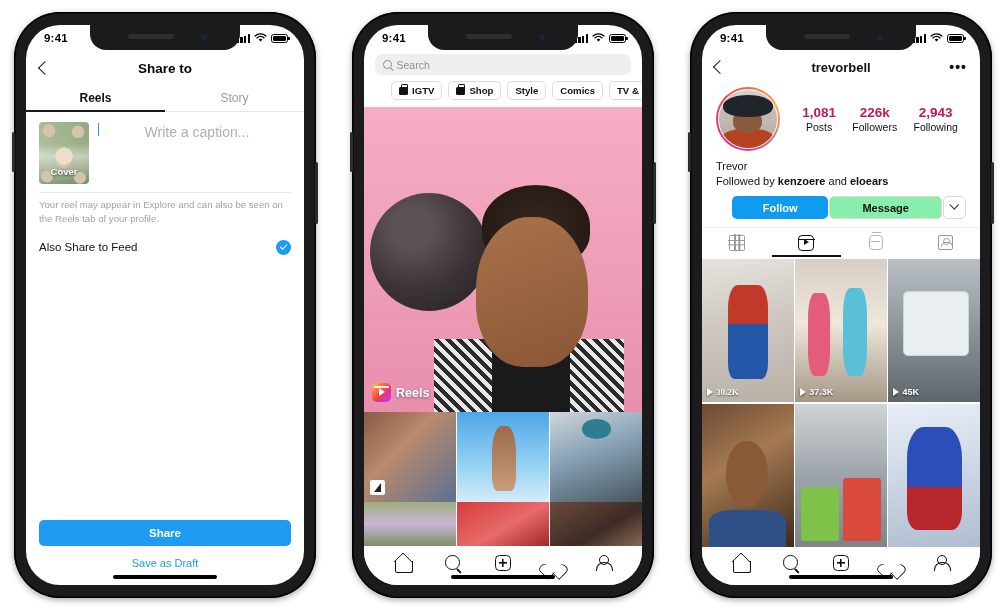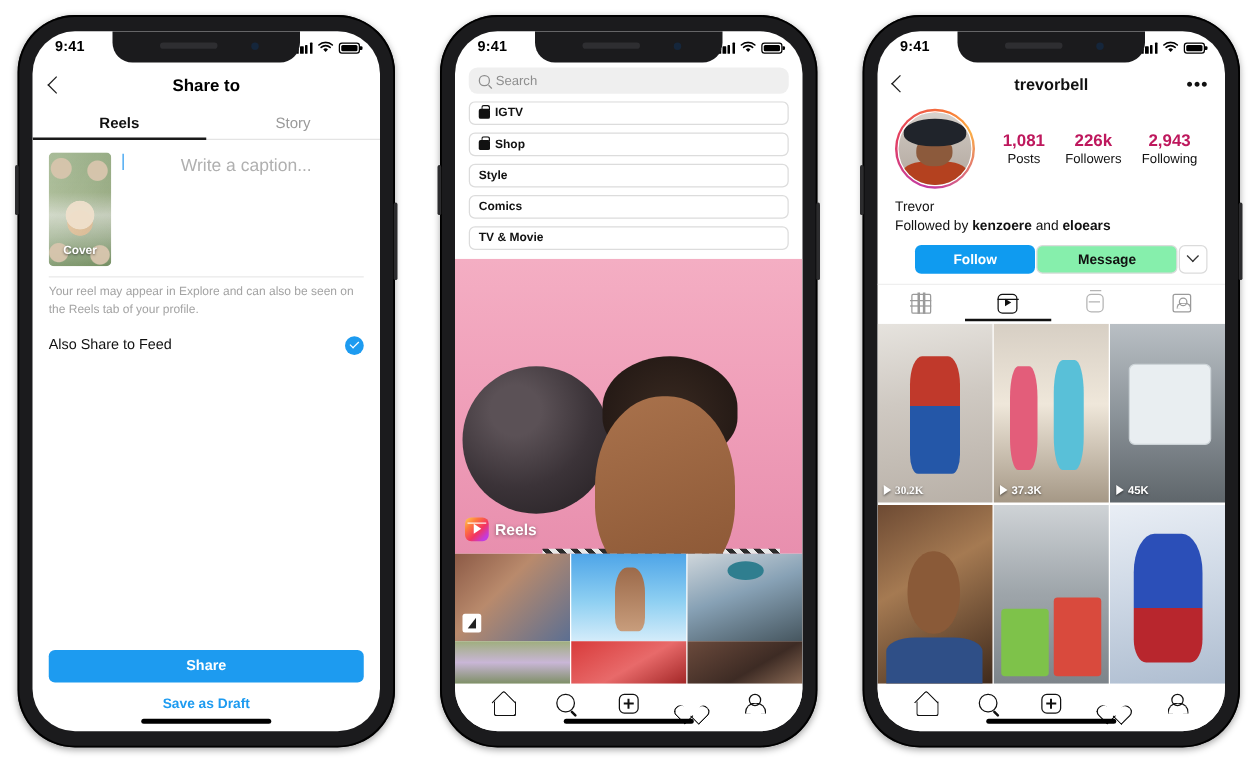--- a/index.html
+++ b/index.html
@@ -66,21 +66,21 @@
   .p1-nav { height:34px; flex:0 0 34px; display:flex; align-items:center; position:relative; padding:0 14px; }
   .p1-nav .title { position:absolute; left:0; right:0; text-align:center; font-size:13.5px; font-weight:bold; color:#000; }
   .chev-left { width:10px; height:10px; border-left:1.8px solid #1c1c1c; border-bottom:1.8px solid #1c1c1c; transform:rotate(45deg); position:relative; z-index:2;}
   .p1-tabs { display:flex; height:27px; flex:0 0 27px; border-bottom:1px solid #e4e4e4; }
   .p1-tab { flex:1; display:flex; align-items:center; justify-content:center; font-size:12px; color:#9a9a9a; position:relative;}
   .p1-tab.active { color:#111; font-weight:bold; }
   .p1-tab.active::after{content:"";position:absolute;left:0;right:0;bottom:-1px;height:1.6px;background:#1a1a1a;}
   .p1-body { flex:1; display:flex; flex-direction:column; }
   .cap-row { display:flex; padding:10px 13px 8px 13px; gap:9px; }
   .cover {
-    width:50px; height:91px; border-radius:4px; overflow:hidden; position:relative; flex:0 0 50px;
+    width:50px; height:62px; border-radius:4px; overflow:hidden; position:relative; flex:0 0 50px;
     background:
       radial-gradient(circle at 50% 62%, #e6c49a 0 16%, transparent 17%),
       linear-gradient(180deg,#8fa87a 0%, #9cb184 35%, #cfd8c4 55%, #7e9a6a 100%);
   }
   .cover .grain{position:absolute;inset:0;
     background:
       radial-gradient(circle at 20% 14%, #d9c6ae 0 9%, transparent 10%),
       radial-gradient(circle at 78% 16%, #d9c6ae 0 9%, transparent 10%),
       radial-gradient(circle at 16% 88%, #d9c6ae 0 8%, transparent 9%),
       radial-gradient(circle at 82% 90%, #d9c6ae 0 8%, transparent 9%),
@@ -96,29 +96,29 @@
   .reel-ico::before{content:"";position:absolute;left:4.3px;top:3.2px;border-left:5px solid #111;border-top:3.3px solid transparent;border-bottom:3.3px solid transparent;}
   .reel-ico::after{content:"";position:absolute;left:-1.6px;right:-1.6px;top:2.6px;height:1.4px;background:#111;}
   .share-explore .t { font-size:11.5px; font-weight:bold; color:#111; }
   .sub { padding:5px 13px 0 13px; font-size:9.6px; line-height:1.45; color:#a3a3a3; }
   .feed-row { display:flex; align-items:center; justify-content:space-between; padding:14px 13px 0 13px; }
   .feed-row .t { font-size:11.5px; color:#111; }
   .check { width:15px; height:15px; border-radius:50%; background:#1d9bf0; position:relative; }
   .check::after{content:"";position:absolute;left:4px;top:4.3px;width:6px;height:3px;border-left:1.6px solid #fff;border-bottom:1.6px solid #fff;transform:rotate(-45deg);}
   .p1-foot { padding: 0 13px 16px 13px; }
   .btn-share { height:26px; border-radius:5px; background:#1d9bf0; color:#fff; font-size:11.5px; font-weight:bold; display:flex; align-items:center; justify-content:center; }
-  .btn-draft { margin-top:11px; text-align:center; font-size:11px; font-weight:bold; color:#1d9bf0; }
+  .btn-draft { margin-top:11px; text-align:center; font-size:11px; font-weight:normal; color:#1d9bf0; }
 
   
   .p2-search { padding:3px 11px 6px 11px; }
   .searchbox { height:21px; border-radius:7px; background:#efefef; display:flex; align-items:center; gap:5px; padding:0 8px; }
   .mag { width:8.5px; height:8.5px; border:1.4px solid #8e8e8e; border-radius:50%; position:relative; flex:0 0 8.5px;}
   .mag::after{content:"";position:absolute;right:-3.4px;bottom:-2.4px;width:4.2px;height:1.4px;background:#8e8e8e;transform:rotate(45deg);border-radius:1px;}
   .searchbox span{font-size:10.5px;color:#8e8e8e;}
-  .chips { display:flex; gap:6px; padding:0 11px 7px 11px; overflow:hidden;flex-direction:column; }
+  .chips { display:flex; gap:6px; padding:0 11px 7px 27px; overflow:hidden; }
   .chip { height:19px; border:1px solid #dcdcdc; border-radius:5px; background:#fff; display:flex; align-items:center; gap:4px; padding:0 7px; font-size:9.6px; font-weight:bold; color:#111; white-space:nowrap; flex:0 0 auto;}
   .chip .gi { width:9px; height:8px; background:#111; border-radius:1.5px; position:relative; flex:0 0 9px;}
   .chip .gi::before{content:"";position:absolute;left:2px;top:-2.2px;width:5px;height:2.6px;border:1.2px solid #111;border-bottom:none;border-radius:2px 2px 0 0;}
   .p2-grid { flex:1; display:flex; flex-direction:column; overflow:hidden; }
   .hero { position:relative; height:305px; background:linear-gradient(180deg,#f4aec3 0%, #f0a0ba 45%, #e88fae 100%); overflow:hidden;}
   .hero .ball{position:absolute;left:6px;top:86px;width:118px;height:118px;border-radius:50%;background:radial-gradient(circle at 36% 30%, #5b5156 0 18%, #3b3338 55%, #241f22 100%);}
   .hero .face{position:absolute;left:112px;top:110px;width:112px;height:150px;border-radius:48% 48% 42% 42%;background:linear-gradient(160deg,#a9724c,#8a5634);}
   .hero .hair{position:absolute;left:118px;top:78px;width:108px;height:82px;border-radius:50% 50% 40% 40%;background:radial-gradient(circle at 50% 60%, #3a2a21, #1e1512);}
   .hero .body{position:absolute;left:70px;top:232px;width:190px;height:80px;background:repeating-linear-gradient(45deg,#2b2b2b 0 4px,#e8e8e8 4px 8px);}
   .hero .torso{position:absolute;left:128px;top:238px;width:78px;height:74px;background:#1a1a1a;border-radius:8px 8px 0 0;}

